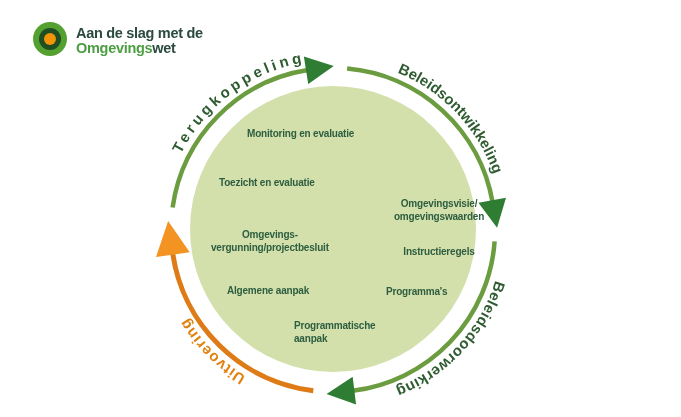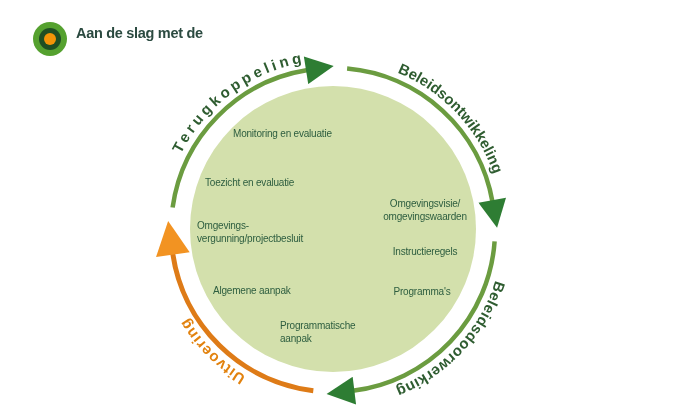--- a/index.html
+++ b/index.html
@@ -24,44 +24,45 @@
   svg.cycle{position:absolute;left:0;top:0;width:681px;height:417px;}
   .arc-green{fill:none;stroke-width:4.5px;}
   .arc-orange{fill:none;stroke-width:5px;}
   .phase{font-weight:bold;font-size:15px;}
   .phase-terug{letter-spacing:3.5px;}
   .phase-ontw{letter-spacing:0px;}
   .phase-door{letter-spacing:0.5px;}
   .phase-uitv{letter-spacing:1px;}
 
   
-  .lbl{position:absolute;font-weight:normal;font-size:10px;line-height:13px;
-       letter-spacing:-0.2px;color:#2e5e40;white-space:pre-line;}
+  .lbl{position:absolute;font-weight:bold;font-size:10px;line-height:13px;
+       letter-spacing:-0.2px;color:#2e5e40;white-space:pre-line;margin-left:14px;}
   .lbl-monitoring{left:233px;top:127px;}
   .lbl-toezicht{left:205px;top:176px;}
-  .lbl-vergunning{left:197px;top:219px;}
+  .lbl-vergunning{left:197px;top:228px;text-align:center;}
   .lbl-algemene{left:213px;top:284px;}
   .lbl-programmatische{left:280px;top:319px;width:116px;text-align:left;}
   .lbl-omgevingsvisie{left:373px;top:197px;width:104px;text-align:center;}
   .lbl-instructie{left:375px;top:245px;width:100px;text-align:center;}
-  .lbl-programmas{left:372px;top:285px;width:100px;text-align:center;}
+  .lbl-programmas{left:372px;top:285px;width:100px;text-align:left;}
 </style>
 </head>
 <body>
 
 <div class="stage">
 
   <div class="logo">
     <div class="logo-mark">
       <div class="mid">
         <div class="dot"></div>
       </div>
     </div>
     <div class="logo-text">
       <div>Aan de slag met de</div>
+      <div><span class="green">Omgevings</span><span class="dark">wet</span></div>
     </div>
   </div>
 
   <svg class="cycle" viewBox="0 0 681 417">
     <defs>
       <marker id="mg" viewBox="0 0 10 10" refX="0.6" refY="5" markerWidth="32" markerHeight="28" orient="auto" markerUnits="userSpaceOnUse">
         <path d="M0 0 L10 5 L0 10 Z" fill="#2e7d33"></path>
       </marker>
       <marker id="mo" viewBox="0 0 10 10" refX="0.6" refY="5" markerWidth="38" markerHeight="34" orient="auto" markerUnits="userSpaceOnUse">
         <path d="M0 0 L10 5 L0 10 Z" fill="#f29322"></path>

